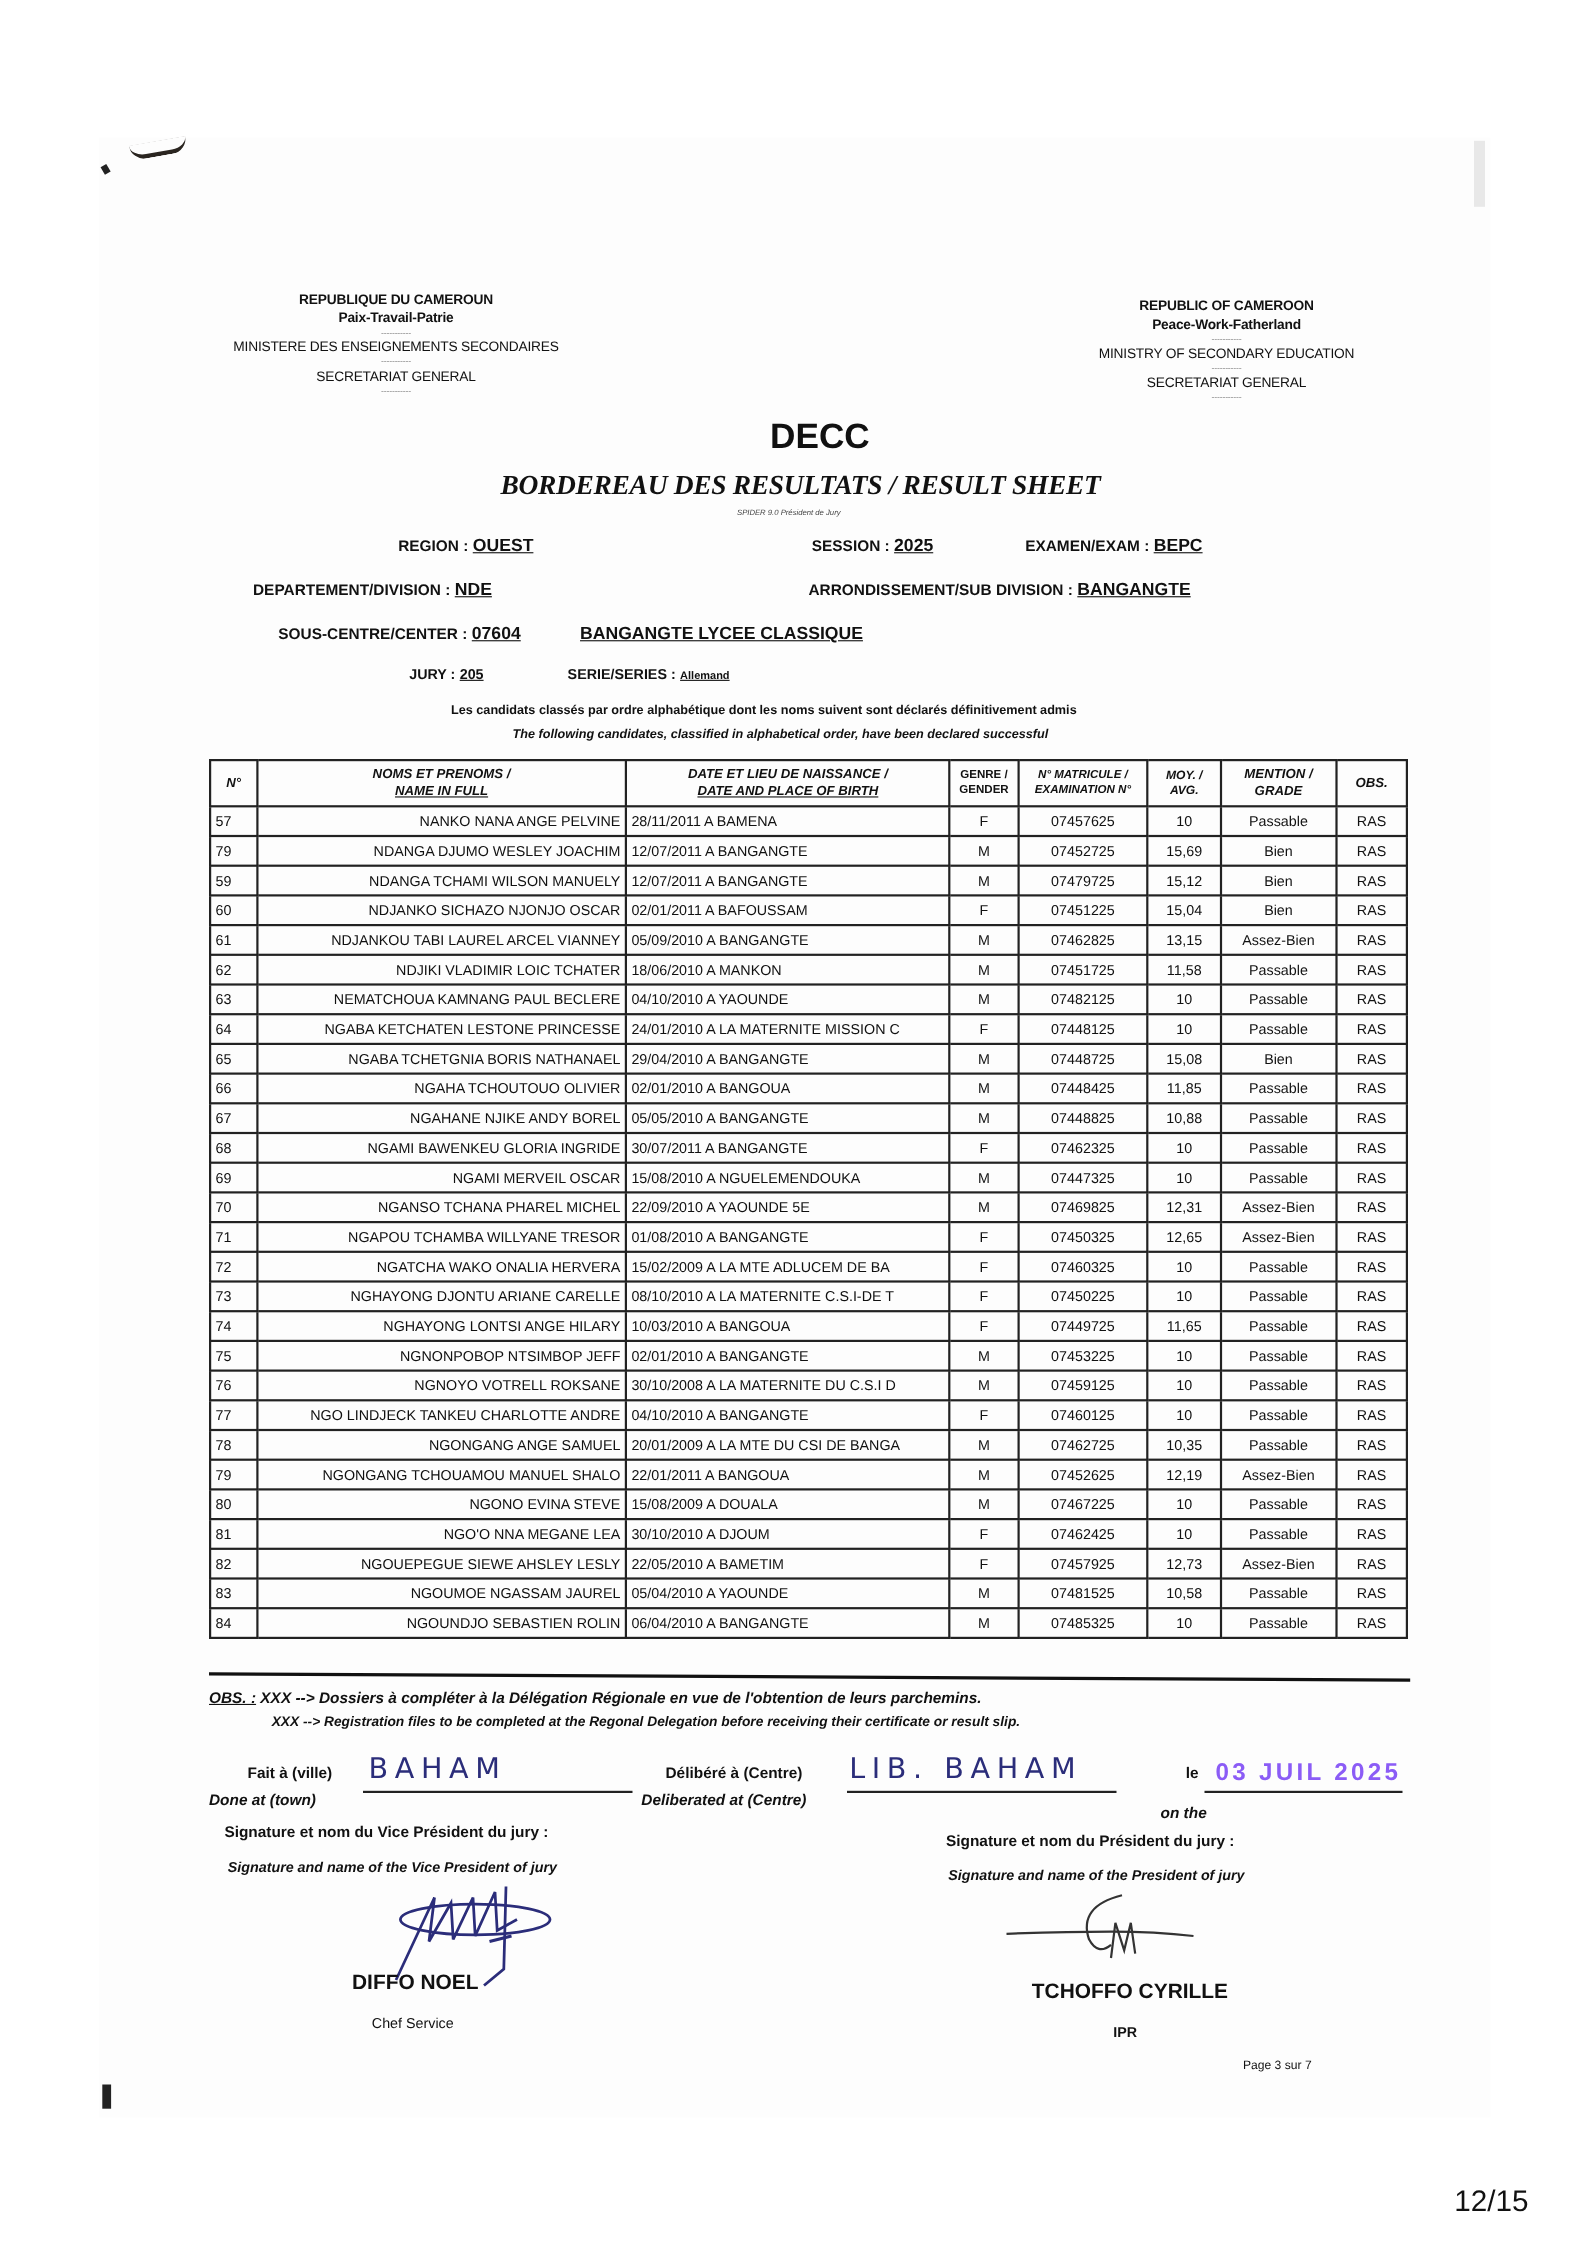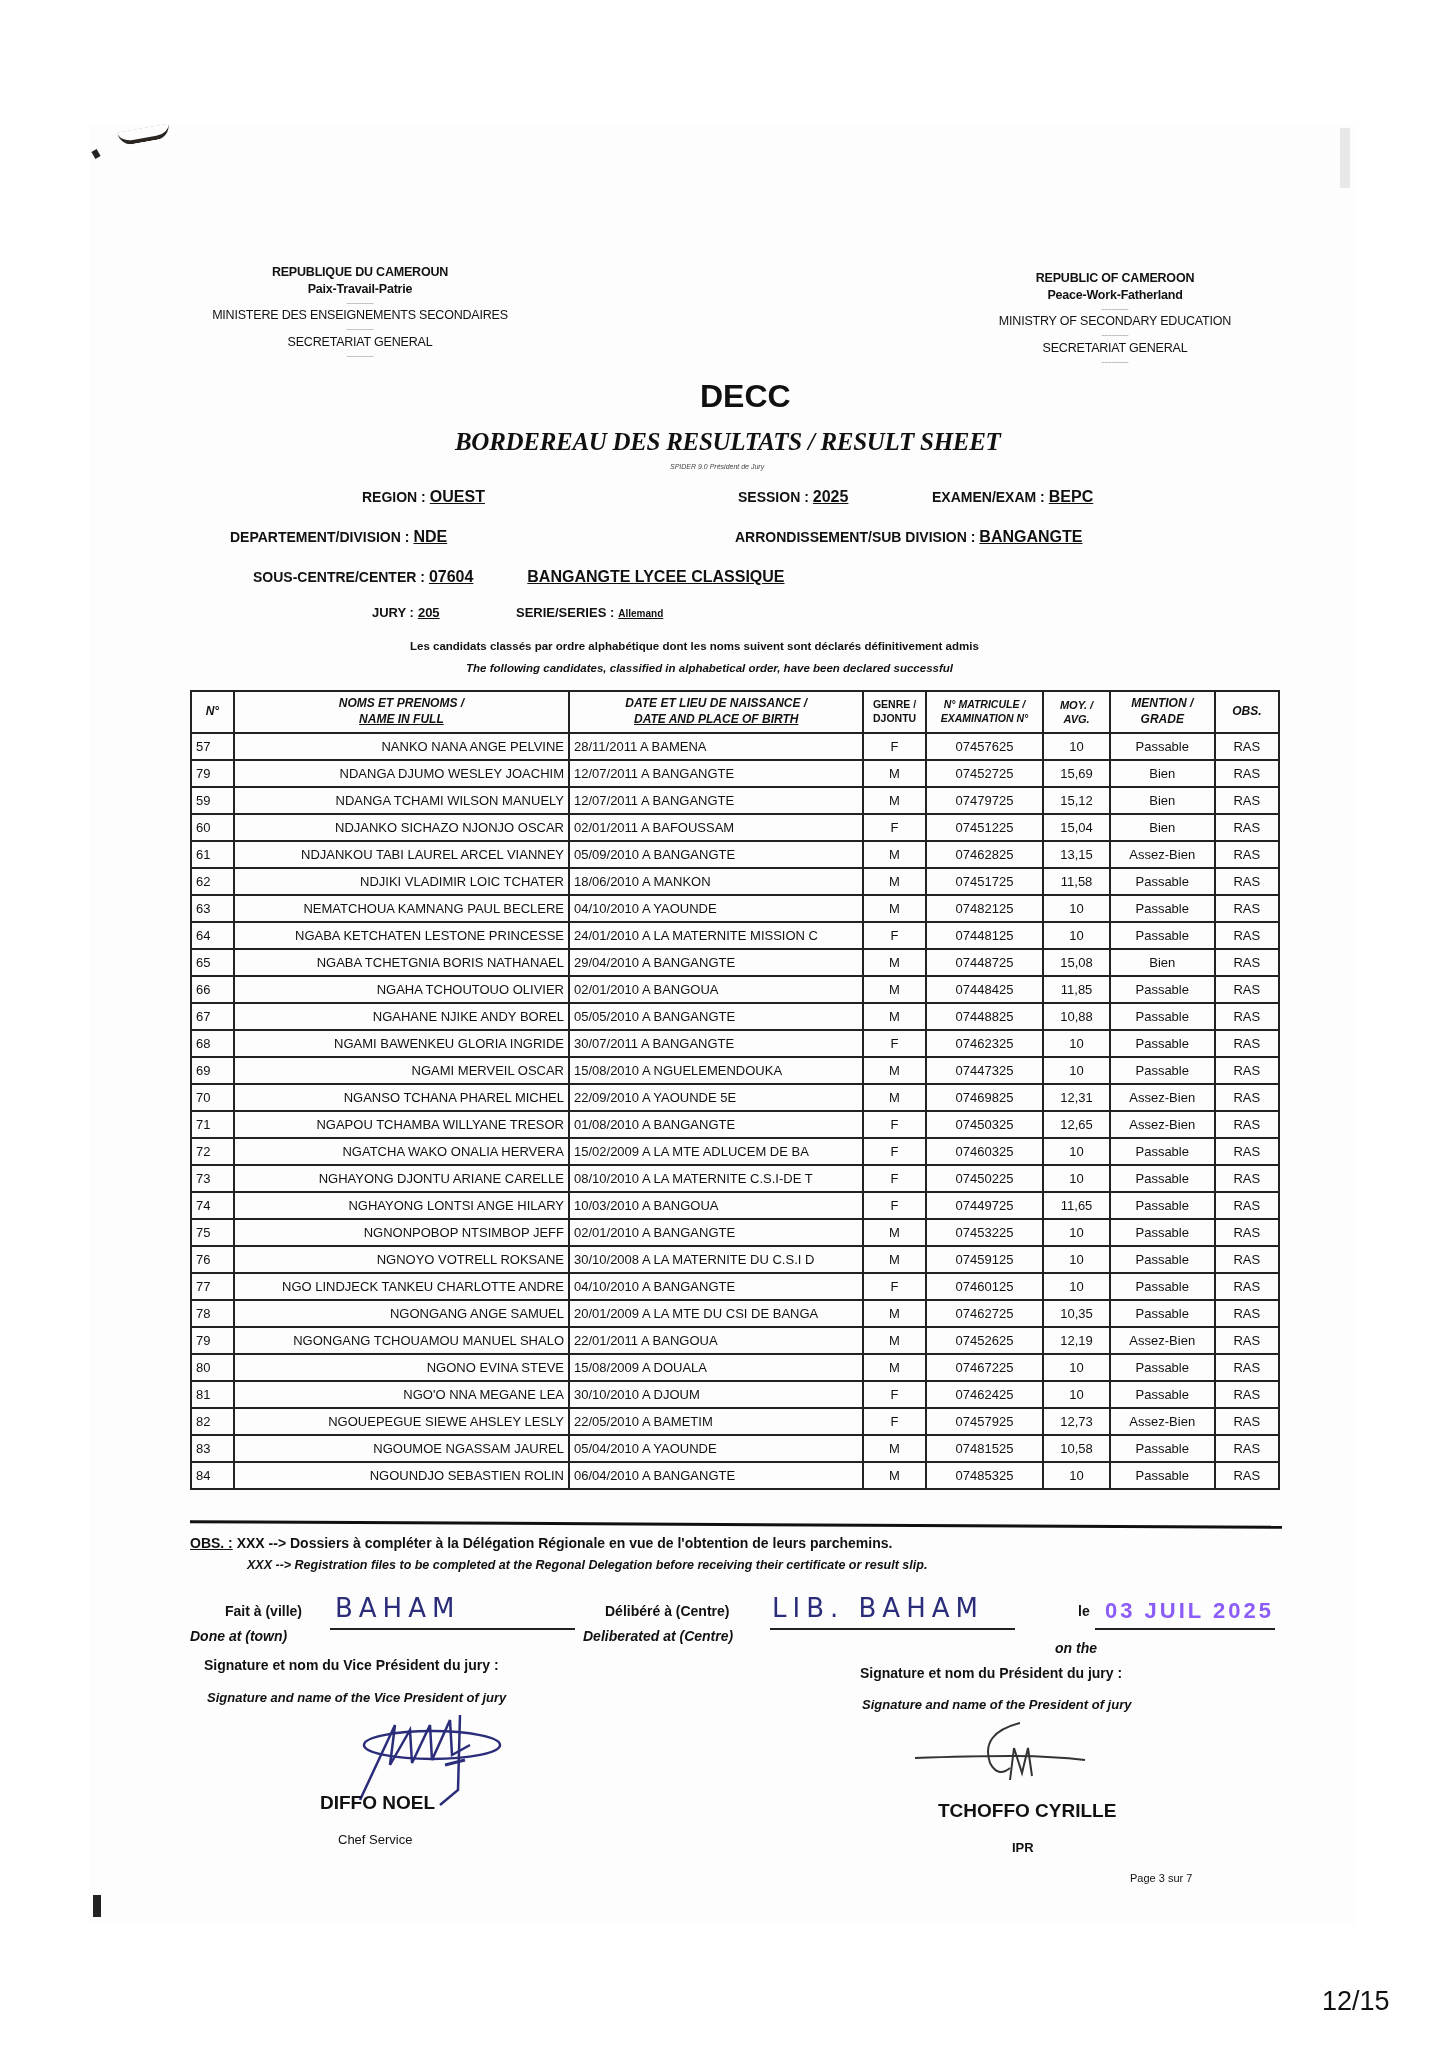--- a/index.html
+++ b/index.html
@@ -35,21 +35,21 @@
   table.results th { font-style: italic; font-weight: bold; font-size: 12px; height: 40px; text-align: center; line-height: 1.3; }
   td.num { width: 30px; text-align: left; }
   td.name { width: 303px; text-align: right; }
   td.dob { width: 265px; text-align: left; white-space: nowrap; overflow: hidden; }
   td.gen { width: 48px; text-align: center; font-size: 15px; }
   td.mat { width: 100px; text-align: center; font-size: 15px; }
   td.avg { width: 52px; text-align: center; font-size: 15px; }
   td.grade { width: 88px; text-align: center; font-size: 11px; }
   td.obs { width: 50px; text-align: center; font-size: 15px; }
   .hr-bottom { position: absolute; left: 190px; top: 1523px; width: 1092px; height: 3px; background: #111; transform: rotate(0.3deg); }
-  .obs-line1 { position: absolute; left: 190px; top: 1535px; font-size: 14px; font-weight: bold; }
+  .obs-line1 { position: absolute; left: 190px; top: 1535px; font-size: 14px; font-weight: bold; font-style: italic; }
   .obs-line1 .u { text-decoration: underline; }
   .obs-line2 { position: absolute; left: 247px; top: 1558px; font-size: 12.5px; font-weight: bold; font-style: italic; }
   .lbl { position: absolute; font-size: 14px; font-weight: bold; }
   .lbl.it { font-style: italic; }
   .hand { position: absolute; font-family: "DejaVu Sans", sans-serif; font-size: 26px; color: #2b2d7a; letter-spacing: 6px; font-weight: normal; }
   .uline { position: absolute; height: 2px; background: #222; }
   .stamp { position: absolute; left: 1105px; top: 1598px; font-size: 22px; font-weight: bold; color: #8b5cf6; letter-spacing: 3px; }
   .sig { position: absolute; }
   .name-b { position: absolute; font-size: 19px; font-weight: bold; }
   .role { position: absolute; font-size: 13px; }
@@ -117,21 +117,21 @@
 
 <div class="intro1">Les candidats classés par ordre alphabétique dont les noms suivent sont déclarés définitivement admis</div>
 <div class="intro2">The following candidates, classified in alphabetical order, have been declared successful</div>
 
 <table class="results">
   <thead>
     <tr>
       <th>N°</th>
       <th><span>NOMS ET PRENOMS /</span><br><span style="text-decoration:underline">NAME IN FULL</span></th>
       <th><span>DATE ET LIEU DE NAISSANCE /</span><br><span style="text-decoration:underline">DATE AND PLACE OF BIRTH</span></th>
-      <th style="font-size:10.5px;font-style:normal;"><span>GENRE /</span><br><span>DJONTU</span></th>
+      <th style="font-size:10.5px;font-style:normal;"><span>GENRE /</span><br><span>GENDER</span></th>
       <th style="font-size:10.5px;"><span>N° MATRICULE /</span><br><span>EXAMINATION N°</span></th>
       <th style="font-size:11px;"><span>MOY. /</span><br><span>AVG.</span></th>
       <th><span>MENTION /</span><br><span>GRADE</span></th>
       <th>OBS.</th>
     </tr>
   </thead>
   <tbody id="rows">
       <tr>
         <td class="num">57</td>
         <td class="name">NANKO NANA ANGE PELVINE</td>

